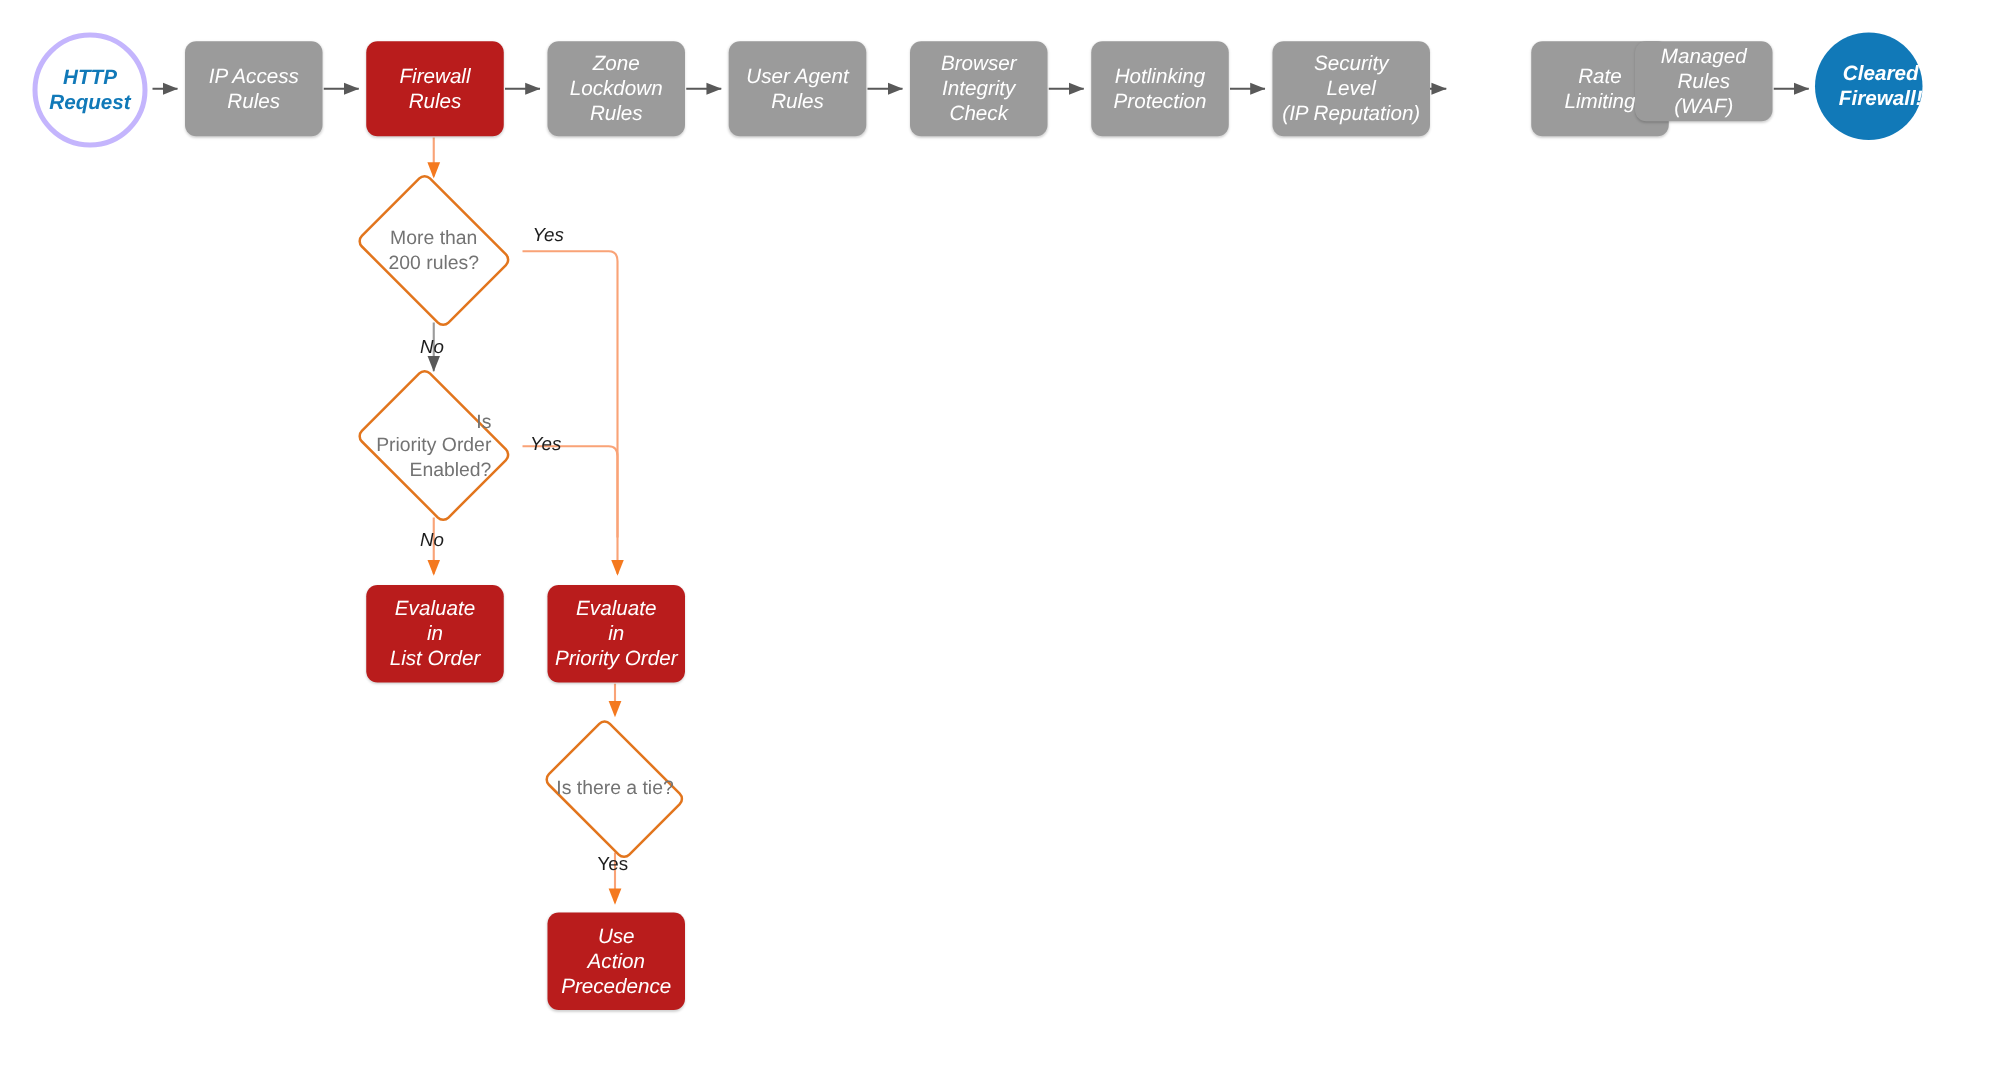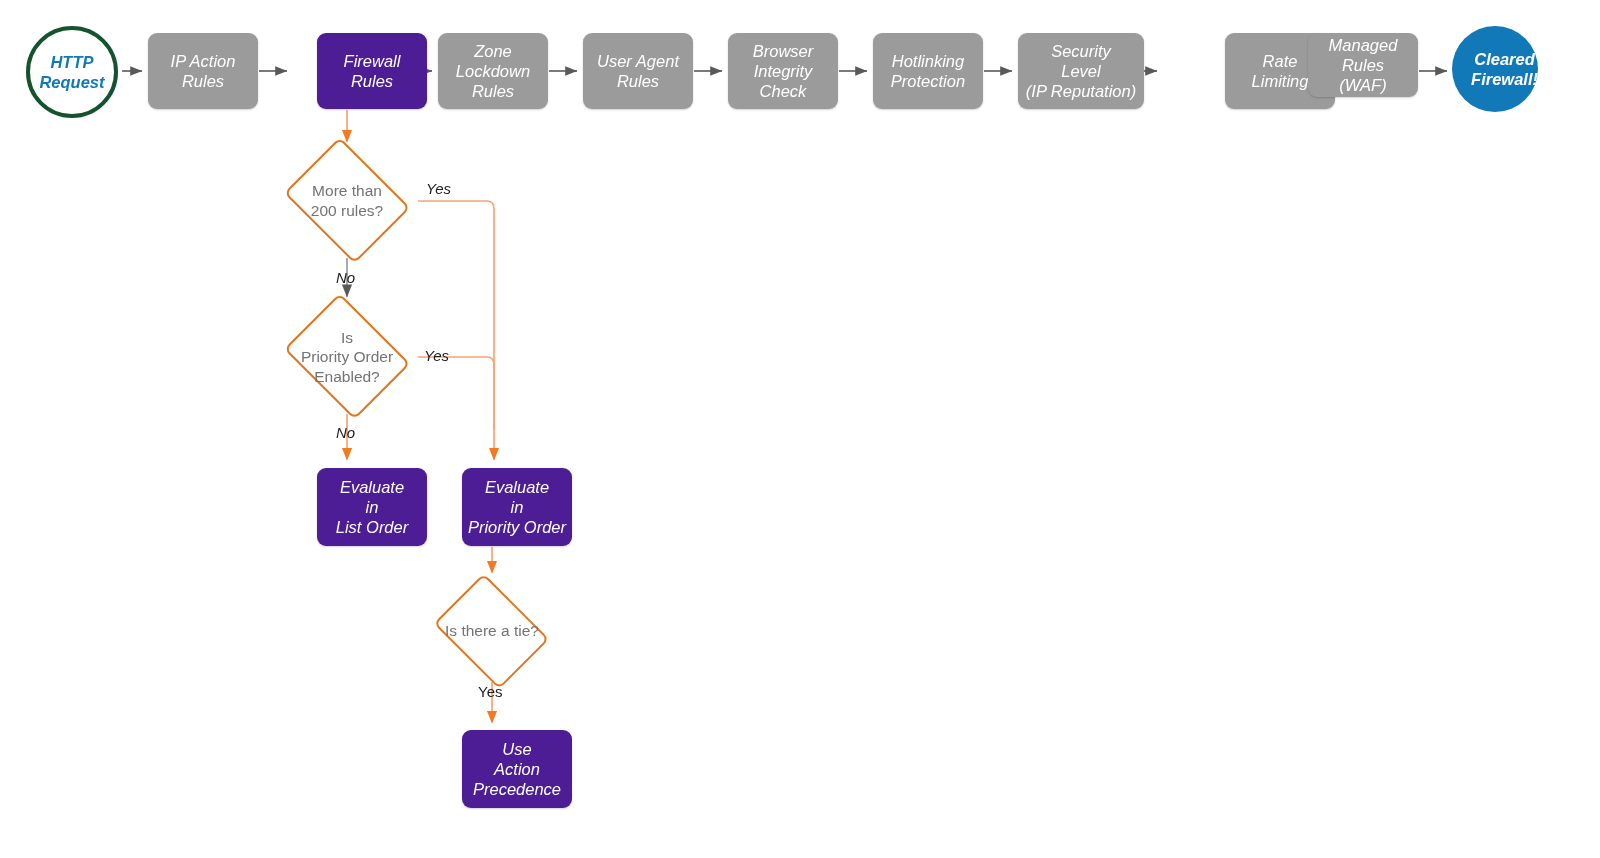--- a/index.html
+++ b/index.html
@@ -41,32 +41,32 @@
 
   
   .stage {
     border-radius: 9px;
     font-style: italic;
     font-size: 16.5px;
     color: #ffffff;
     box-shadow: 0 1px 2px rgba(0,0,0,0.18);
   }
   .stage.gray { background: #9b9b9b; }
-  .stage.orange { background: #4c1d95; margin-left: 24px; }
+  .stage.orange { background: #b91c1c; }
 
   
   .terminator {
     border-radius: 50%;
     font-style: italic;
     font-weight: bold;
     font-size: 16.5px;
   }
   .terminator.start {
     background: #ffffff;
-    border: 4px solid #14532d;
+    border: 4px solid #c4b5fd;
     color: #1179b8;
   }
   .terminator.end {
     background: #1179b8;
     color: #ffffff;
   }
 
   
   .diamond {
     background: transparent;
@@ -143,21 +143,21 @@
 
     <line x1="492" y1="682" x2="492" y2="722" stroke="#f9a377" stroke-width="1.7" marker-end="url(#arrow-orange)"></line>
   </svg>
 
   <div id="pipeline-layer">
       <div class="node terminator start" style="left: 26px; top: 26px; width: 92px; height: 92px;">
         <span class="multiline">HTTP
 Request</span>
       </div>
       <div class="node stage gray" style="left: 148px; top: 33px; width: 110px; height: 76px;">
-        <span class="multiline">IP Action
+        <span class="multiline">IP Access
 Rules</span>
       </div>
       <div class="node stage orange" style="left: 293px; top: 33px; width: 110px; height: 76px;">
         <span class="multiline">Firewall
 Rules</span>
       </div>
       <div class="node stage gray" style="left: 438px; top: 33px; width: 110px; height: 76px;">
         <span class="multiline">Zone
 Lockdown
 Rules</span>
@@ -193,21 +193,21 @@
         <span class="multiline">Cleared
 Firewall!</span>
       </div>
     </div>
   <div id="decision-layer">
       <div class="node diamond" style="left: 276px; top: 145px; width: 142px; height: 112px;">
         <div class="dshape" style="width: 100.409px; height: 79.196px; margin-left: -50.2046px; margin-top: -39.598px; transform: rotate(45deg) scale(1, 1);"></div>
         <span class="dlabel">More than
 200 rules?</span>
       </div>
-      <div class="node diamond" style="left: 276px; top: 301px; width: 142px; height: 112px;">
+      <div class="node diamond" style="left: 276px; top: 301px; width: 142px; height: 112px; text-align: right;">
         <div class="dshape" style="width: 100.409px; height: 79.196px; margin-left: -50.2046px; margin-top: -39.598px; transform: rotate(45deg) scale(1, 1);"></div>
         <span class="dlabel">Is
 Priority Order
 Enabled?</span>
       </div>
       <div class="node diamond" style="left: 426px; top: 581px; width: 132px; height: 100px;">
         <div class="dshape" style="width: 93.3381px; height: 70.7107px; margin-left: -46.669px; margin-top: -35.3553px; transform: rotate(45deg) scale(1, 1);"></div>
         <span class="dlabel">Is there a tie?</span>
       </div>
     </div>

